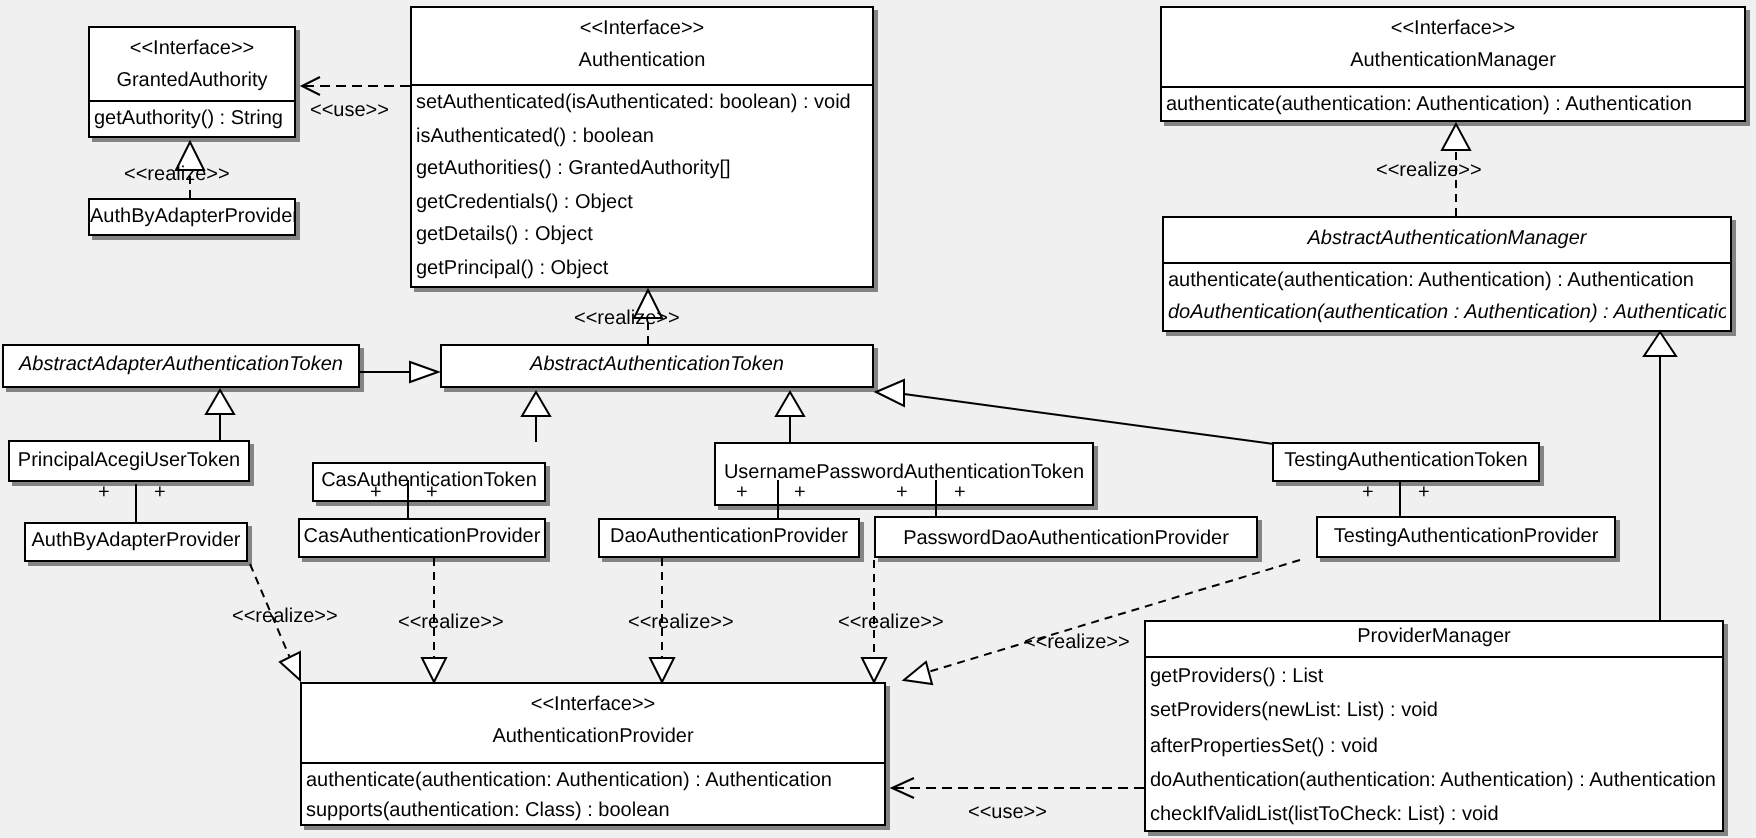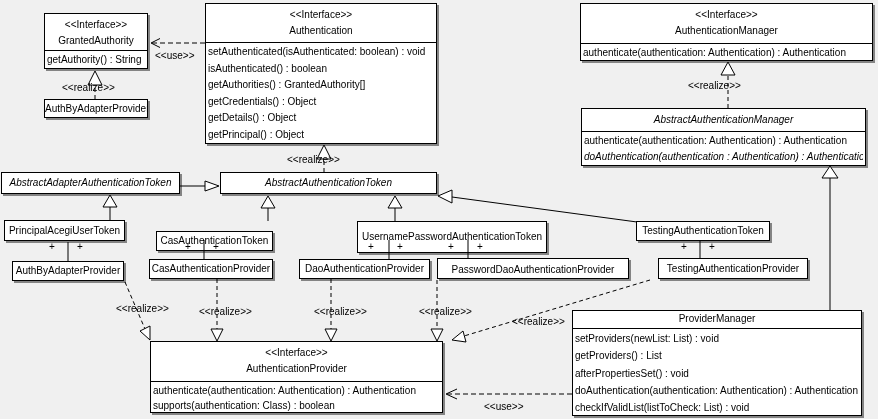--- a/index.html
+++ b/index.html
@@ -141,22 +141,22 @@
       <div class="m">authenticate(authentication: Authentication) : Authentication</div>
       <div class="m">supports(authentication: Class) : boolean</div>
     </div>
   </div>
 
   <div class="box" id="pm" style="left:572px;top:310px;width:290px;height:106px;">
     <div class="head" style="height:17px;">
       <div class="cname">ProviderManager</div>
     </div>
     <div class="members">
+      <div class="m">getProviders() : List</div>
       <div class="m">setProviders(newList: List) : void</div>
-      <div class="m">getProviders() : List</div>
       <div class="m">afterPropertiesSet() : void</div>
       <div class="m">doAuthentication(authentication: Authentication) : Authentication</div>
       <div class="m">checkIfValidList(listToCheck: List) : void</div>
     </div>
   </div>
 
   <span class="lbl" style="left:155px;top:50px;">&lt;&lt;use&gt;&gt;</span>
   <span class="lbl" style="left:484px;top:401px;">&lt;&lt;use&gt;&gt;</span>
   <span class="lbl" style="left:62px;top:82px;">&lt;&lt;realize&gt;&gt;</span>
   <span class="lbl" style="left:287px;top:154px;">&lt;&lt;realize&gt;&gt;</span>

